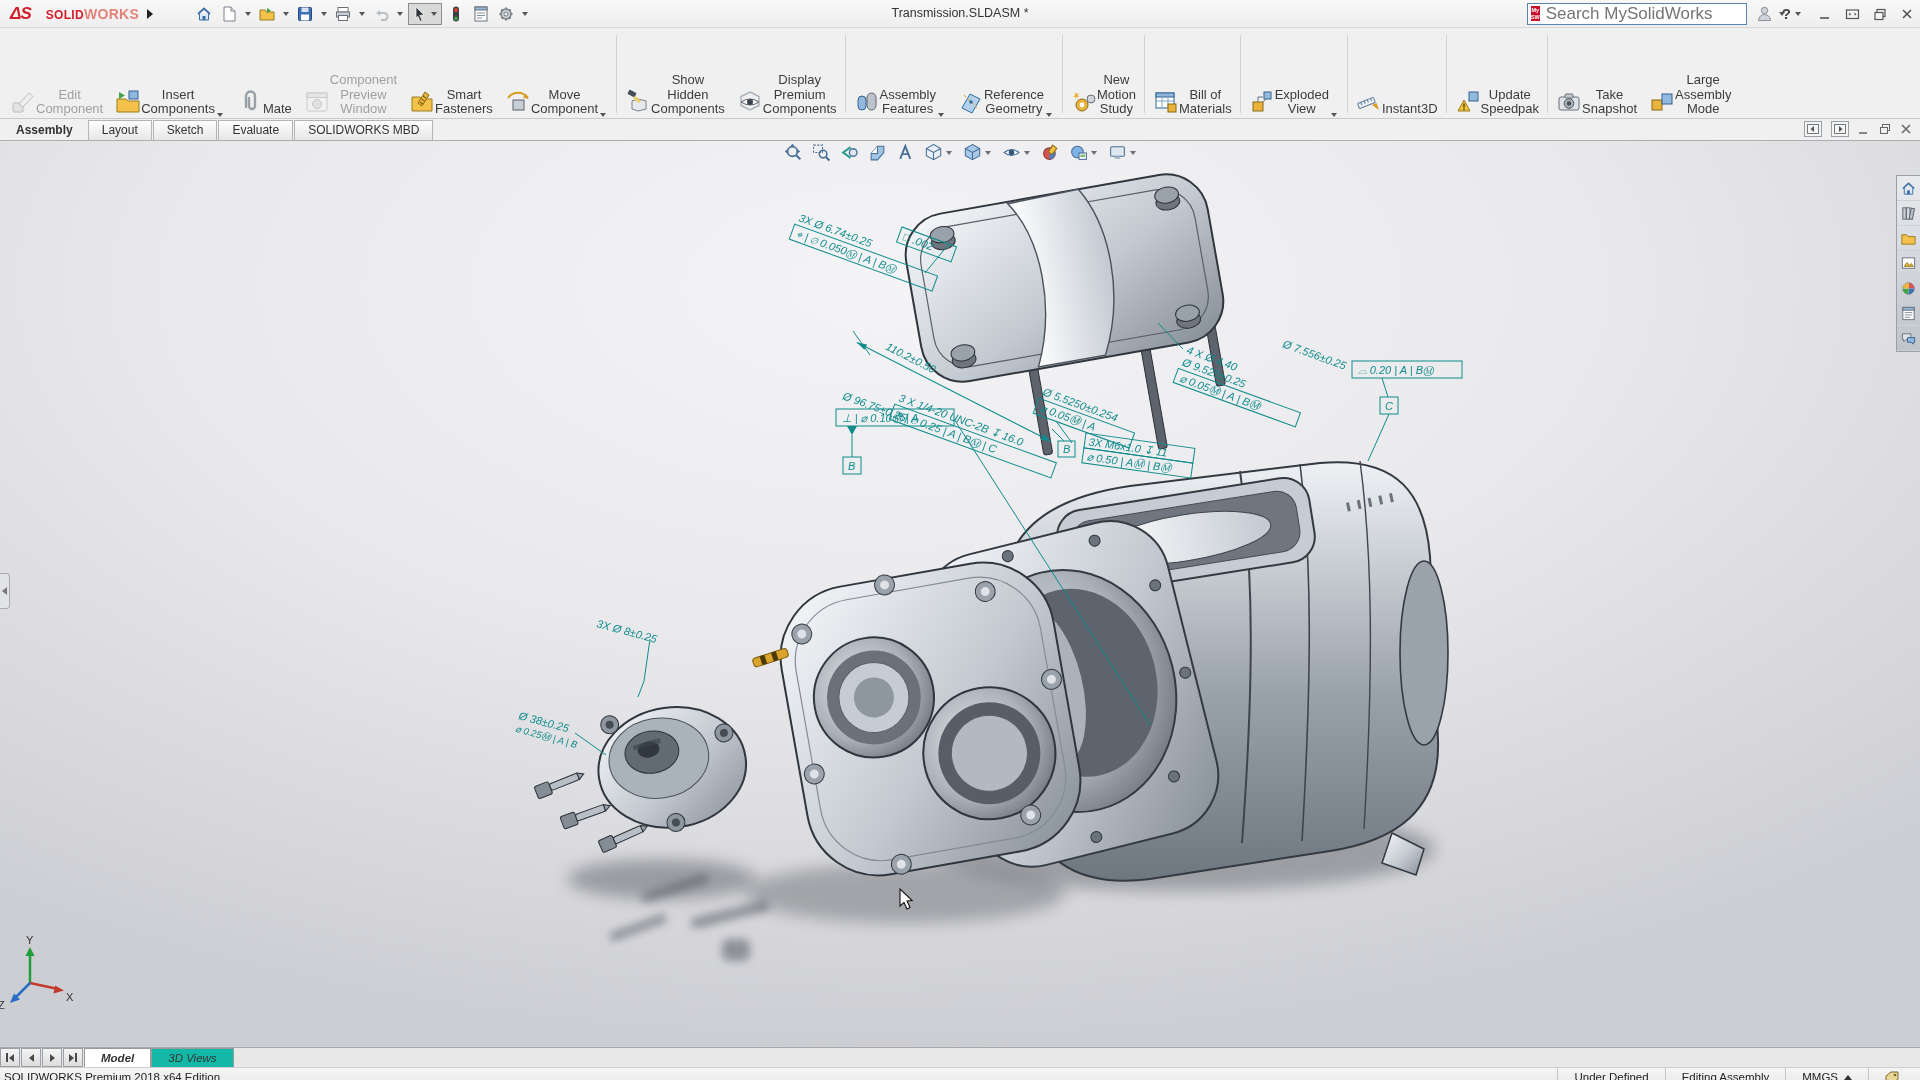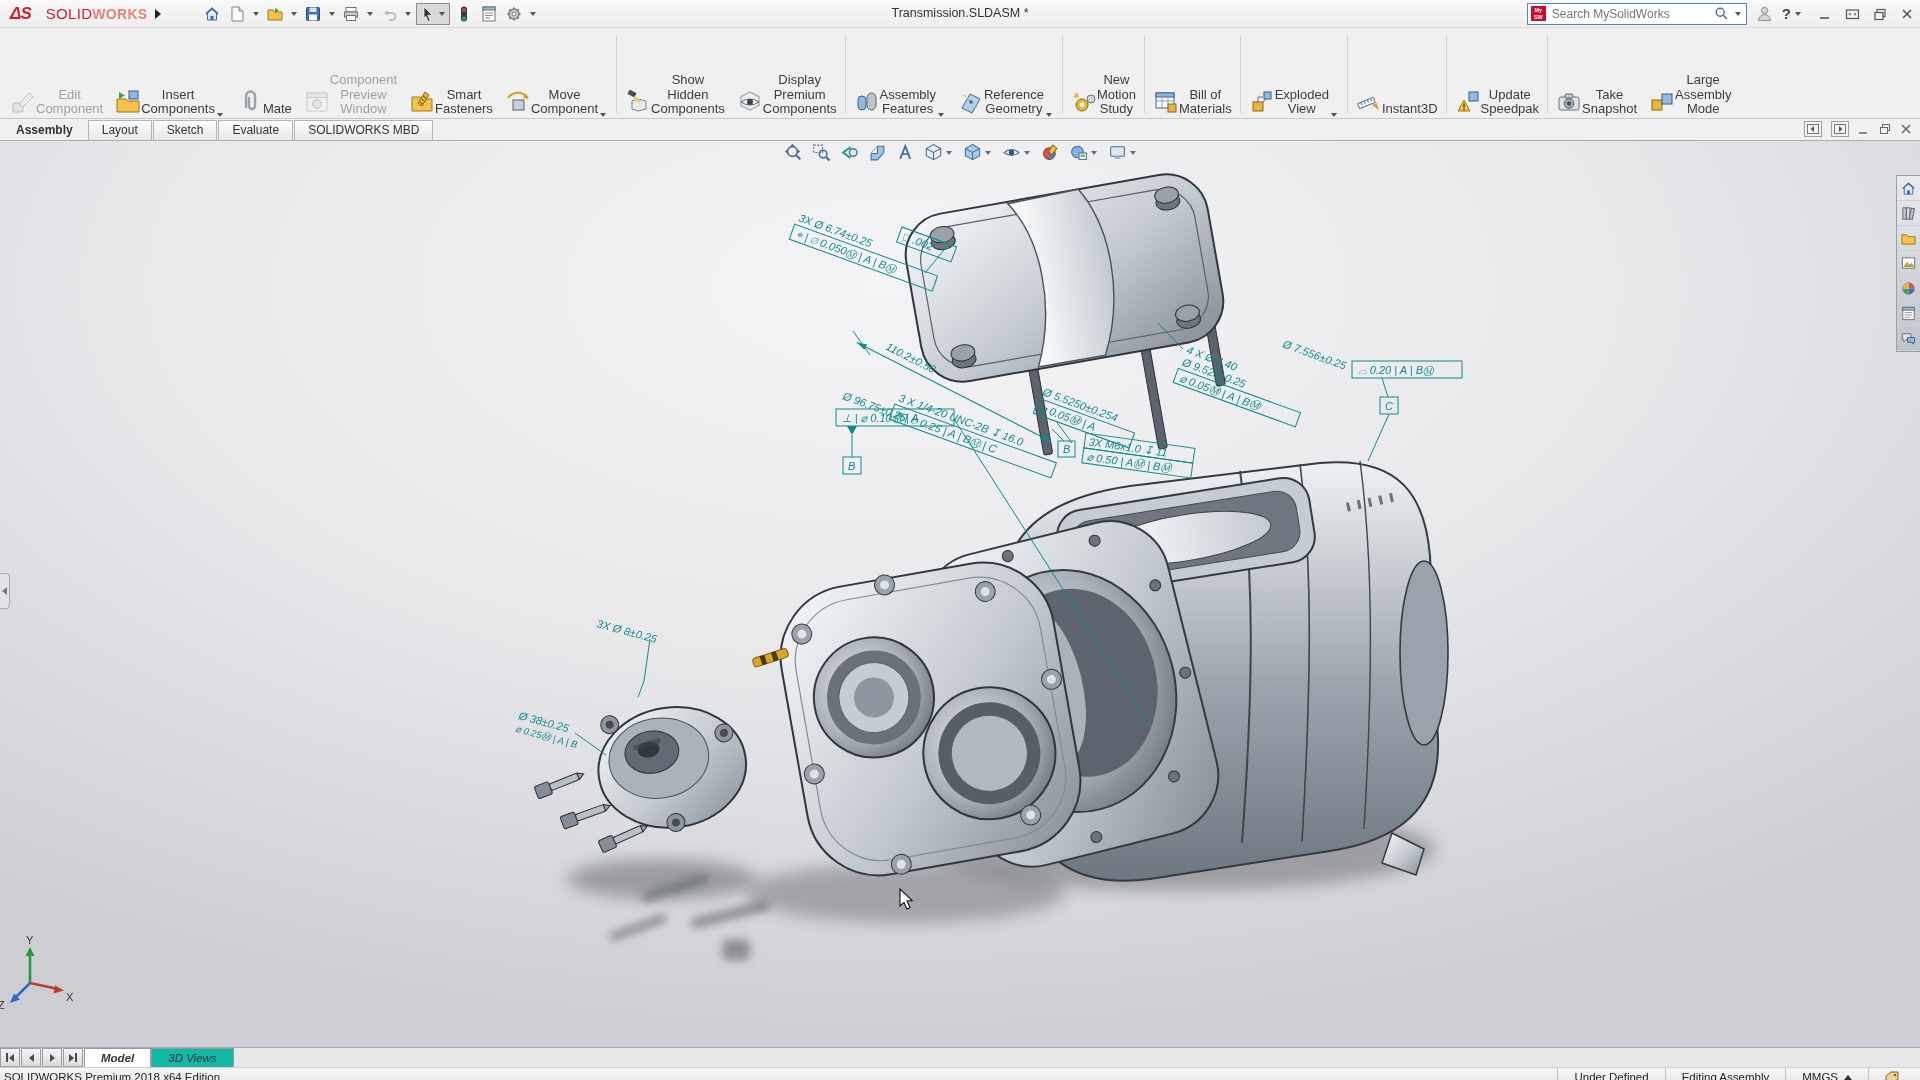--- a/index.html
+++ b/index.html
@@ -1,32 +1,32 @@
 <!DOCTYPE html>
 <html><head>
 <meta charset="utf-8">
 <style>
   html,body{margin:0;padding:0;}
   body{width:1920px;height:1080px;overflow:hidden;font-family:"Liberation Sans",sans-serif;background:#f0f0f0;-webkit-font-smoothing:antialiased;}
   
   .titlebar{height:27px;background:linear-gradient(#f8f8f8,#eeeeee);border-bottom:1px solid #d8d8d8;display:flex;align-items:center;position:relative;padding:0 6px;}
   .logo{display:flex;align-items:center;gap:15px;padding:0 4px;}
   .logo .mark{font-weight:bold;font-style:italic;font-size:17px;color:#d21e2b;letter-spacing:-1px;}
-  .logo .solid{font-weight:normal;font-size:15px;color:#d21e2b;letter-spacing:.3px;}
+  .logo .solid{font-weight:bold;font-size:12px;color:#d21e2b;letter-spacing:.3px;}
   .logo .works{font-weight:bold;font-size:14px;color:#e4837a;letter-spacing:.3px;}
   .flyout{width:0;height:0;border-left:6px solid #222;border-top:5px solid transparent;border-bottom:5px solid transparent;margin:0 10px 0 4px;}
   .qbar{display:flex;align-items:center;gap:3px;margin-left:30px;}
   .qbtn{display:flex;align-items:center;padding:2px;}
   .caret{width:0;height:0;border-top:4px solid #555;border-left:3.5px solid transparent;border-right:3.5px solid transparent;margin:0 2px;}
   .pressed{display:flex;align-items:center;border:1px solid #8e8e8e;background:#d9d9d9;padding:1px 2px;}
   .win-title{position:absolute;left:50%;top:6px;transform:translateX(-50%);font-size:12.5px;color:#333;}
   .tb-right{margin-left:auto;display:flex;align-items:center;gap:9px;}
   .searchbox{display:flex;align-items:center;width:212px;height:20px;background:#fff;border:1px solid #5a83ad;padding:0 3px;gap:4px;}
   .mysw{width:15px;height:15px;background:#c8102e;color:#fff;font-size:5.5px;font-weight:bold;display:flex;flex-direction:column;align-items:center;justify-content:center;line-height:1.1;}
-  .searchbox input{border:none;outline:none;flex:1;font-size:12px;color:#444;font-family:"Liberation Sans",sans-serif;background:transparent;}
+  .searchbox input{border:none;outline:none;flex:1;font-size:17px;color:#444;font-family:"Liberation Sans",sans-serif;background:transparent;}
   .winctl{display:flex;align-items:center;gap:13px;margin-left:6px;color:#555;}
   
   .ribbon{height:88px;background:#f0f0f0;border-bottom:1px solid #c9c9c9;display:flex;align-items:stretch;padding:2px 2px 0 4px;}
   .rbtn{display:flex;align-items:flex-end;padding:4px 6px 1px;font-size:13px;line-height:1.12;color:#3c3c3c;text-align:center;white-space:pre-line;}
   .rbtn .ic{height:27px;display:flex;align-items:center;justify-content:center;margin-bottom:2px;}
   .rbtn.disabled{opacity:.45;filter:grayscale(.9);}
   .rbtn .caret{margin-top:2px;}
   .rsep{width:1px;background:#d2d2d2;margin:5px 2px;}
   
   .cmdtabs{height:21px;background:#f0f0f0;border-bottom:1px solid #adadad;display:flex;align-items:flex-end;padding-left:2px;position:relative;}

